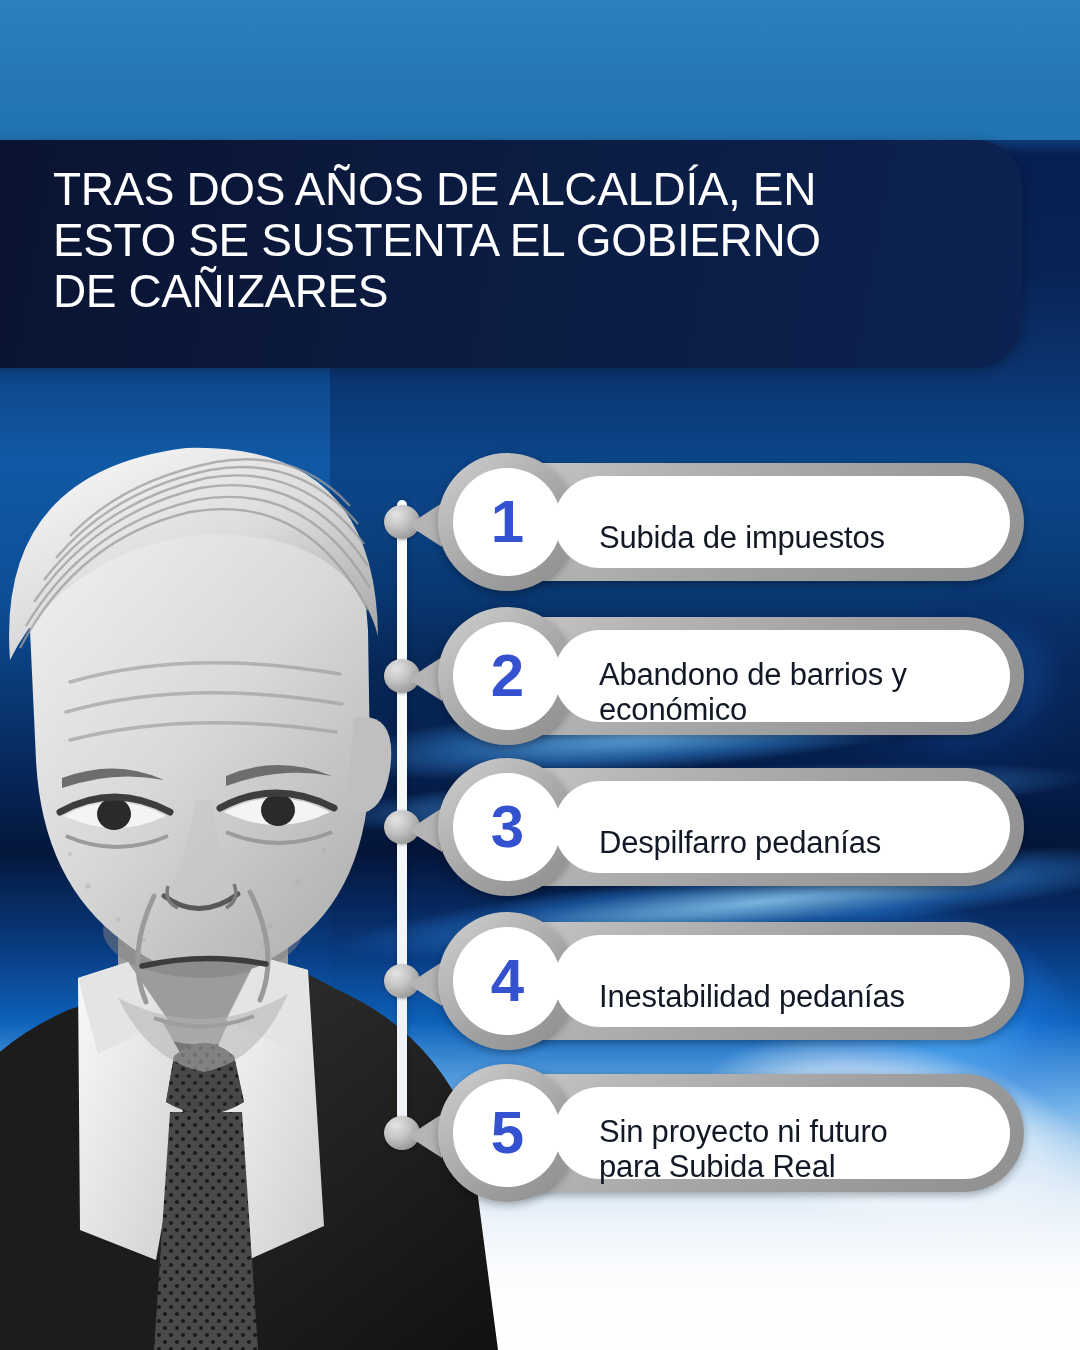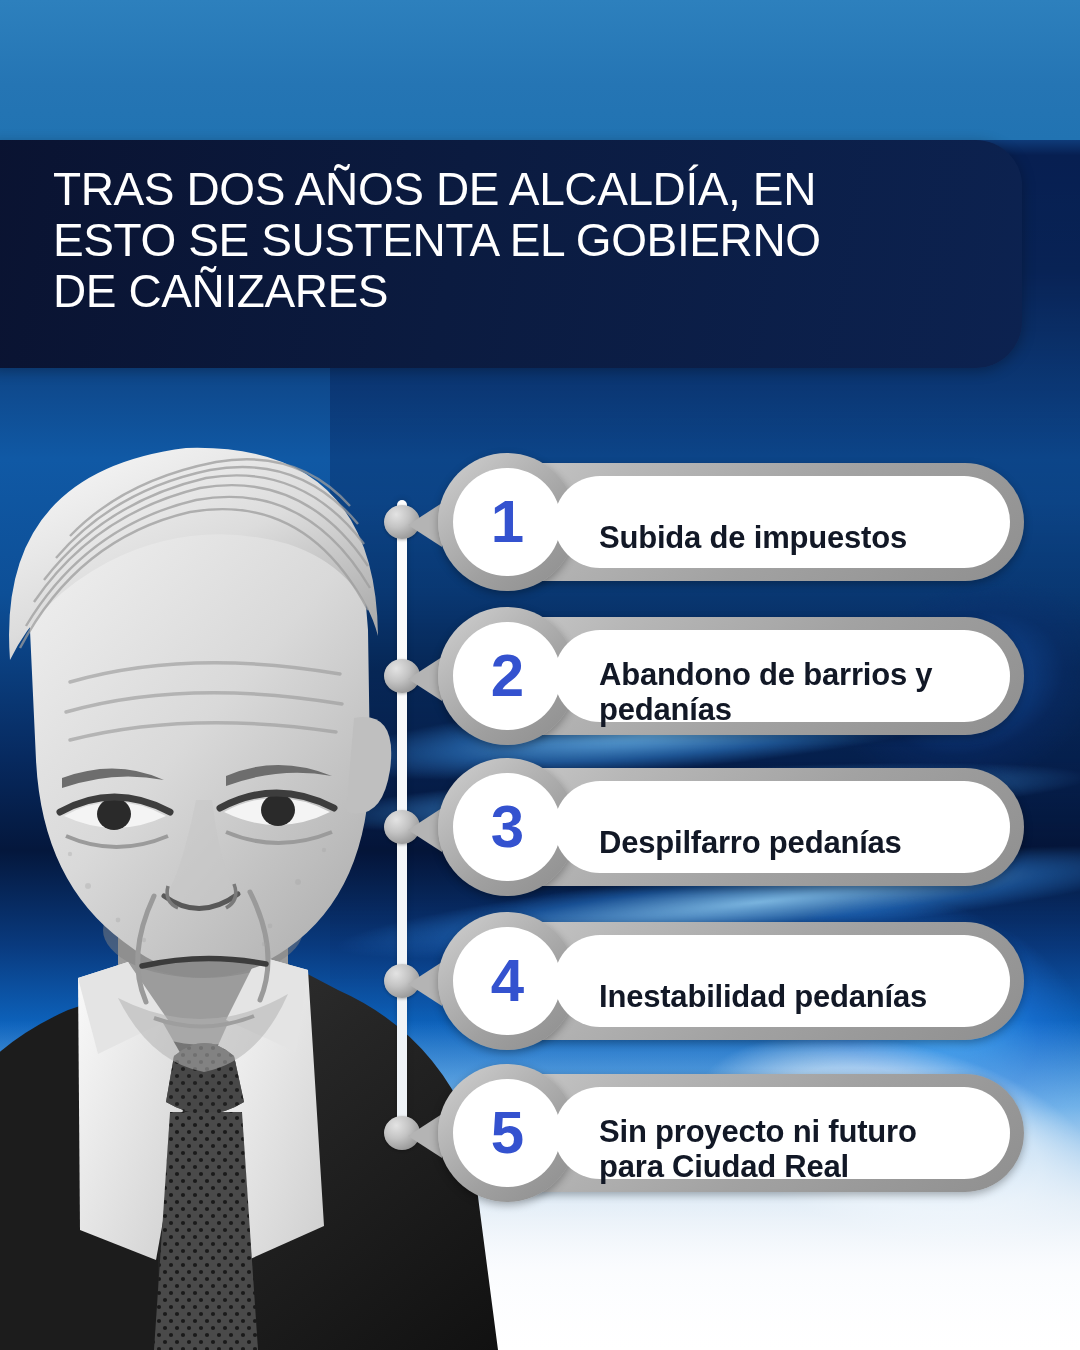--- a/index.html
+++ b/index.html
@@ -176,21 +176,21 @@
     background:#ffffff;
     border-radius:46px;
     display:flex;align-items:center;
     z-index:2;
   }
   .pill-text{
     padding-left:45px;padding-right:24px;
     color:#121826;
     font-size:31px;
     line-height:1.13;
-    font-weight:bold;
+    font-weight:normal;
     letter-spacing:-0.2px;
     white-space:pre-line;
     margin-top:32px;
   }
 </style>
 </head>
 <body>
 
 <div id="poster">
 
@@ -333,21 +333,21 @@
       <span class="num">1</span>
     </div>
   </div>
 
   <div class="row" style="top:617px">
     <div class="shell"></div>
     <div class="pointer"></div>
     <div class="shell-circ"></div>
     <div class="pill">
       <span class="pill-text">Abandono de barrios y
-pedanías</span>
+económico</span>
     </div>
     <div class="num-circ">
       <span class="num">2</span>
     </div>
   </div>
 
   <div class="row" style="top:768px">
     <div class="shell"></div>
     <div class="pointer"></div>
     <div class="shell-circ"></div>
@@ -370,21 +370,21 @@
       <span class="num">4</span>
     </div>
   </div>
 
   <div class="row" style="top:1074px">
     <div class="shell"></div>
     <div class="pointer"></div>
     <div class="shell-circ"></div>
     <div class="pill">
       <span class="pill-text">Sin proyecto ni futuro
-para Ciudad Real</span>
+para Subida Real</span>
     </div>
     <div class="num-circ">
       <span class="num">5</span>
     </div>
   </div>
 
   <div class="title-bar">
     <div class="title-text">TRAS DOS AÑOS DE ALCALDÍA, EN
 ESTO SE SUSTENTA EL GOBIERNO
 DE CAÑIZARES</div>

